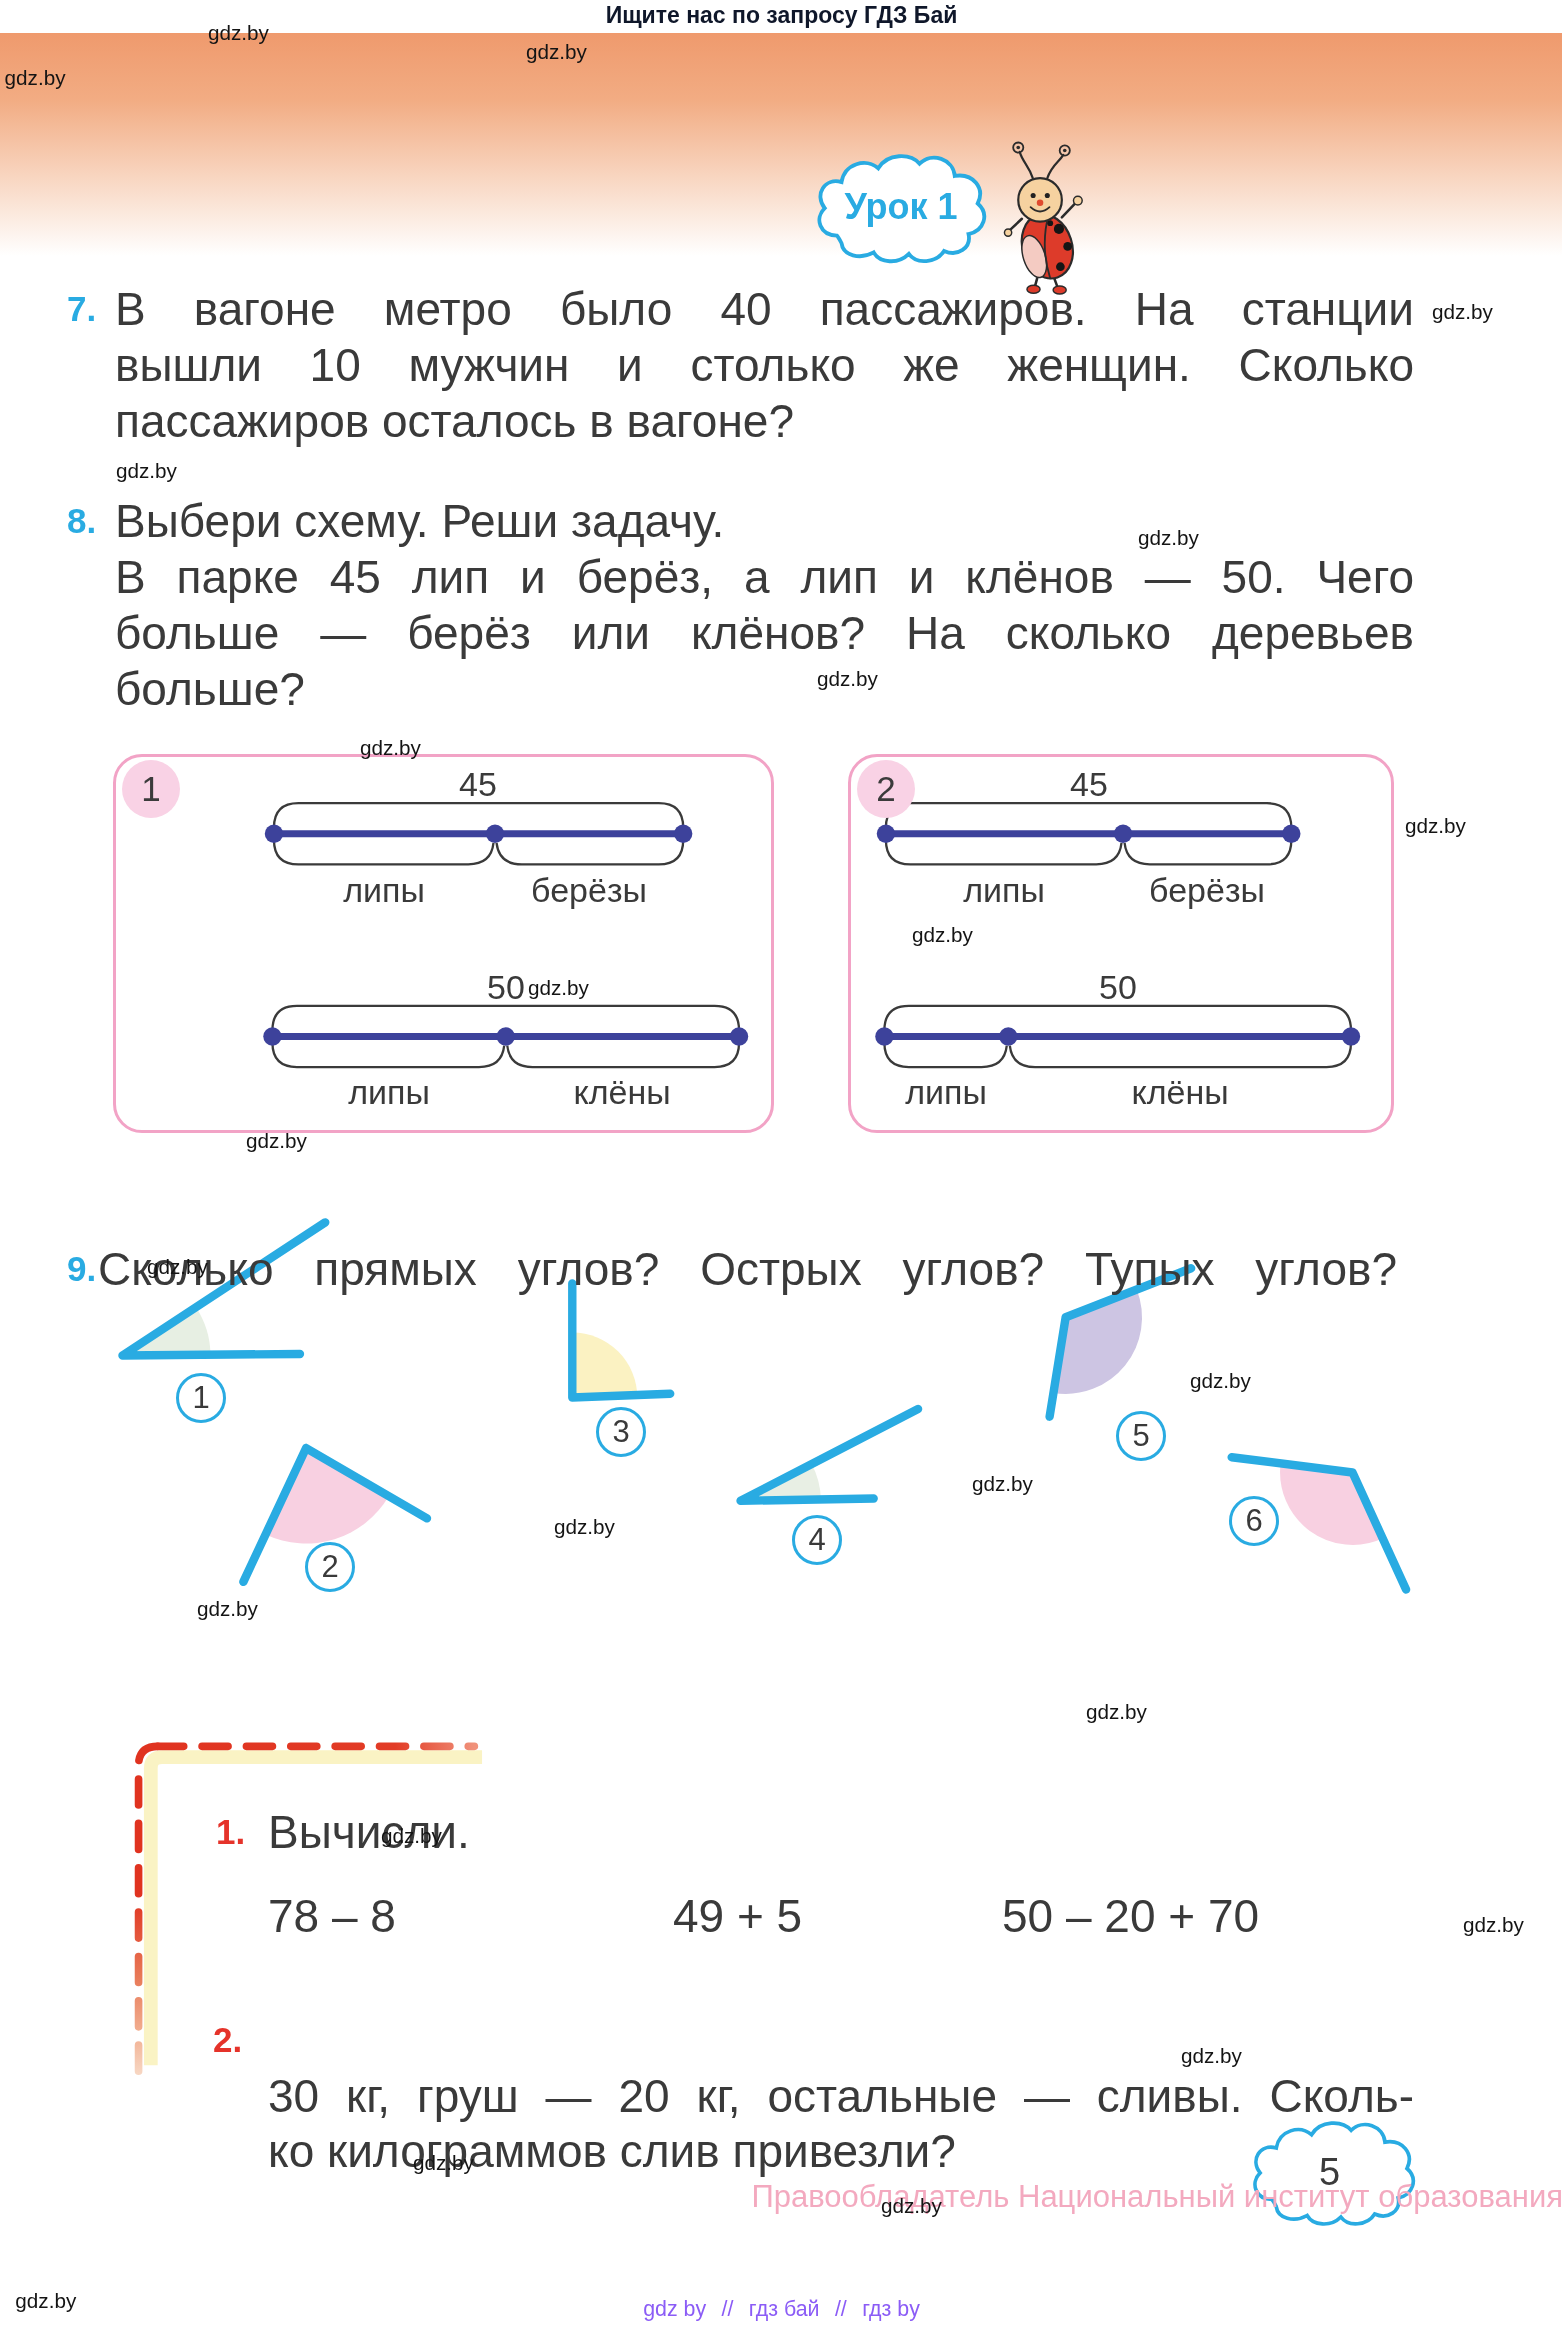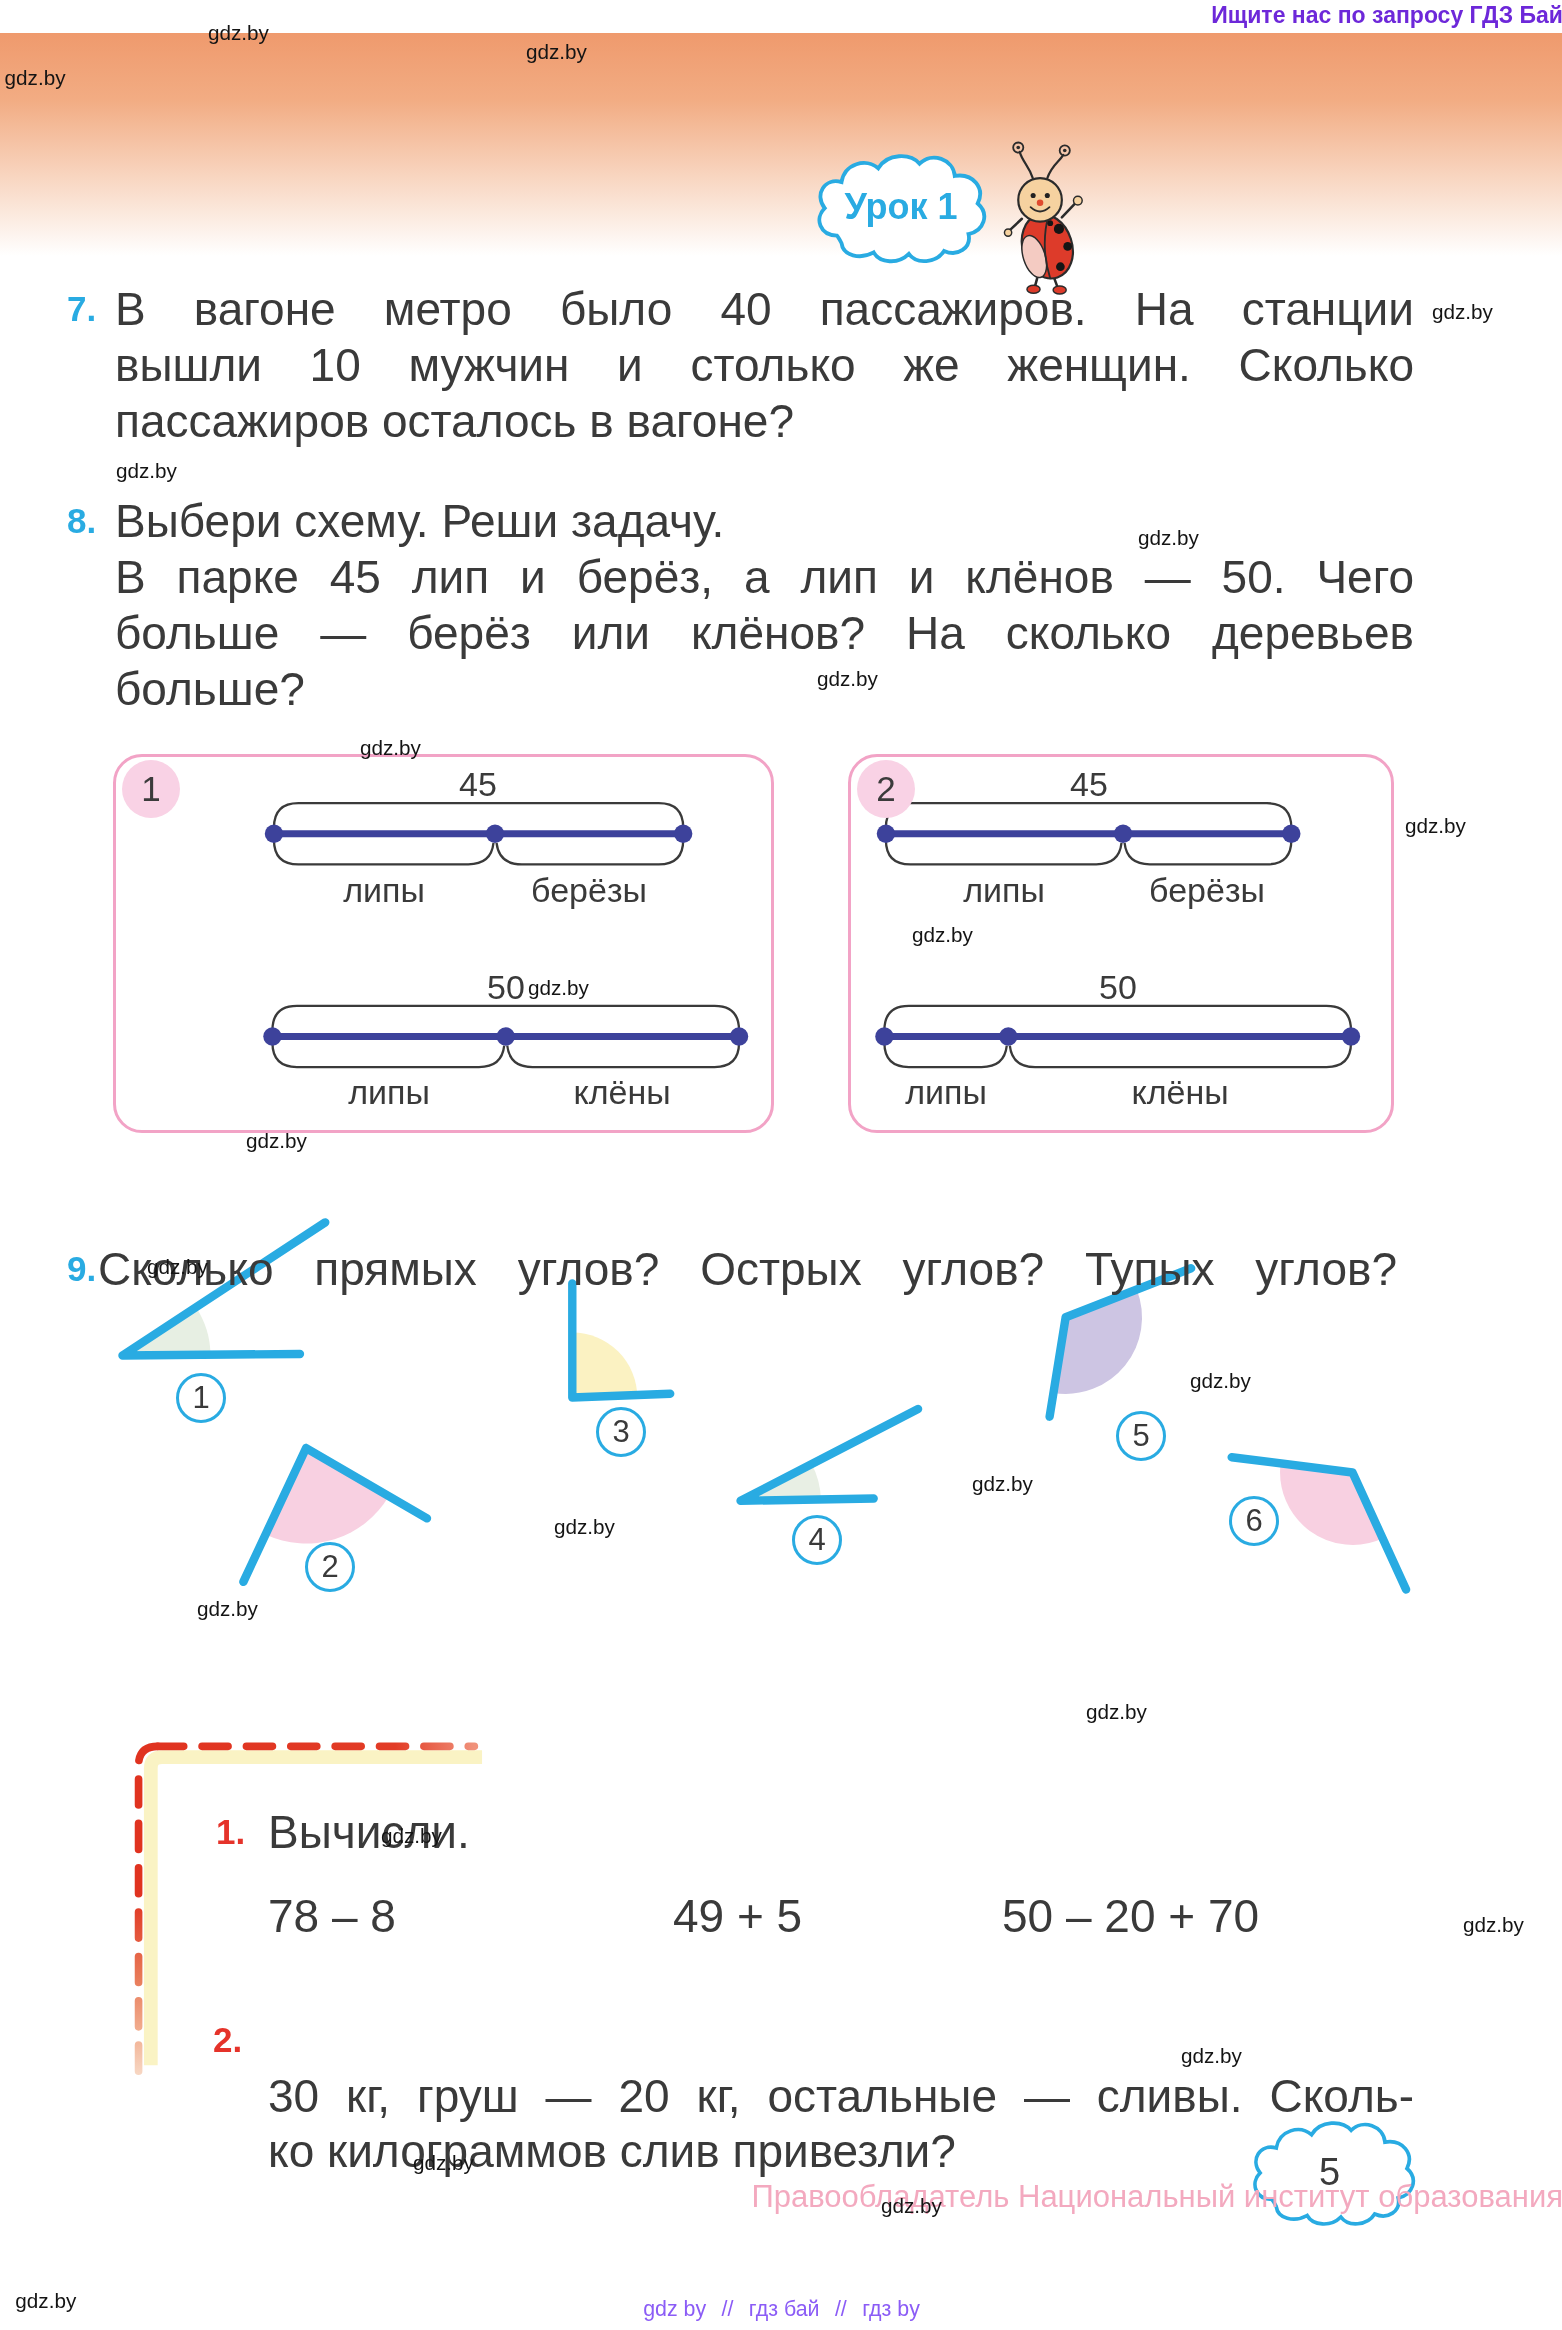--- a/index.html
+++ b/index.html
@@ -1,19 +1,19 @@
 <!DOCTYPE html>
 <html style="font-size:12.2px"><head>
 <meta charset="utf-8">
 <style>
   html,body{margin:0;padding:0;background:#ffffff;}
   .page{position:relative;width:1563px;height:2330px;background:#ffffff;overflow:hidden;
         font-family:"Liberation Sans",sans-serif;color:#3a3a3a;}
-  .promo{position:absolute;top:1.5px;left:0;width:100%;text-align:right;
-         font-size:23px;font-weight:bold;color:#6d28d9;}
+  .promo{position:absolute;top:1.5px;left:0;width:100%;text-align:center;
+         font-size:23px;font-weight:bold;color:#0f172a;}
   .orange-band{position:absolute;top:33px;left:0;width:100%;height:223px;
          background:linear-gradient(180deg,#ef9a6d 0%,#f2ac83 30%,#f9dcca 70%,#ffffff 100%);}
   .art{position:absolute;left:0;top:0;z-index:3;pointer-events:none;}
   .schema-box{position:absolute;top:754px;height:379px;box-sizing:border-box;z-index:1;
          border:3.1px solid #f2a3c6;border-radius:29px;background:#ffffff;}
   .badge{position:absolute;z-index:4;width:58px;height:58px;border-radius:50%;background:#f9d2e5;
          font-size:35px;color:#3b3b3b;display:flex;align-items:center;justify-content:center;}
   .ptext{position:absolute;z-index:4;font-size:46px;line-height:41px;color:#3a3a3a;}
   .just{text-align:justify;text-align-last:justify;}
   .pnum{position:absolute;z-index:4;font-size:35px;font-weight:bold;color:#29abe2;}

